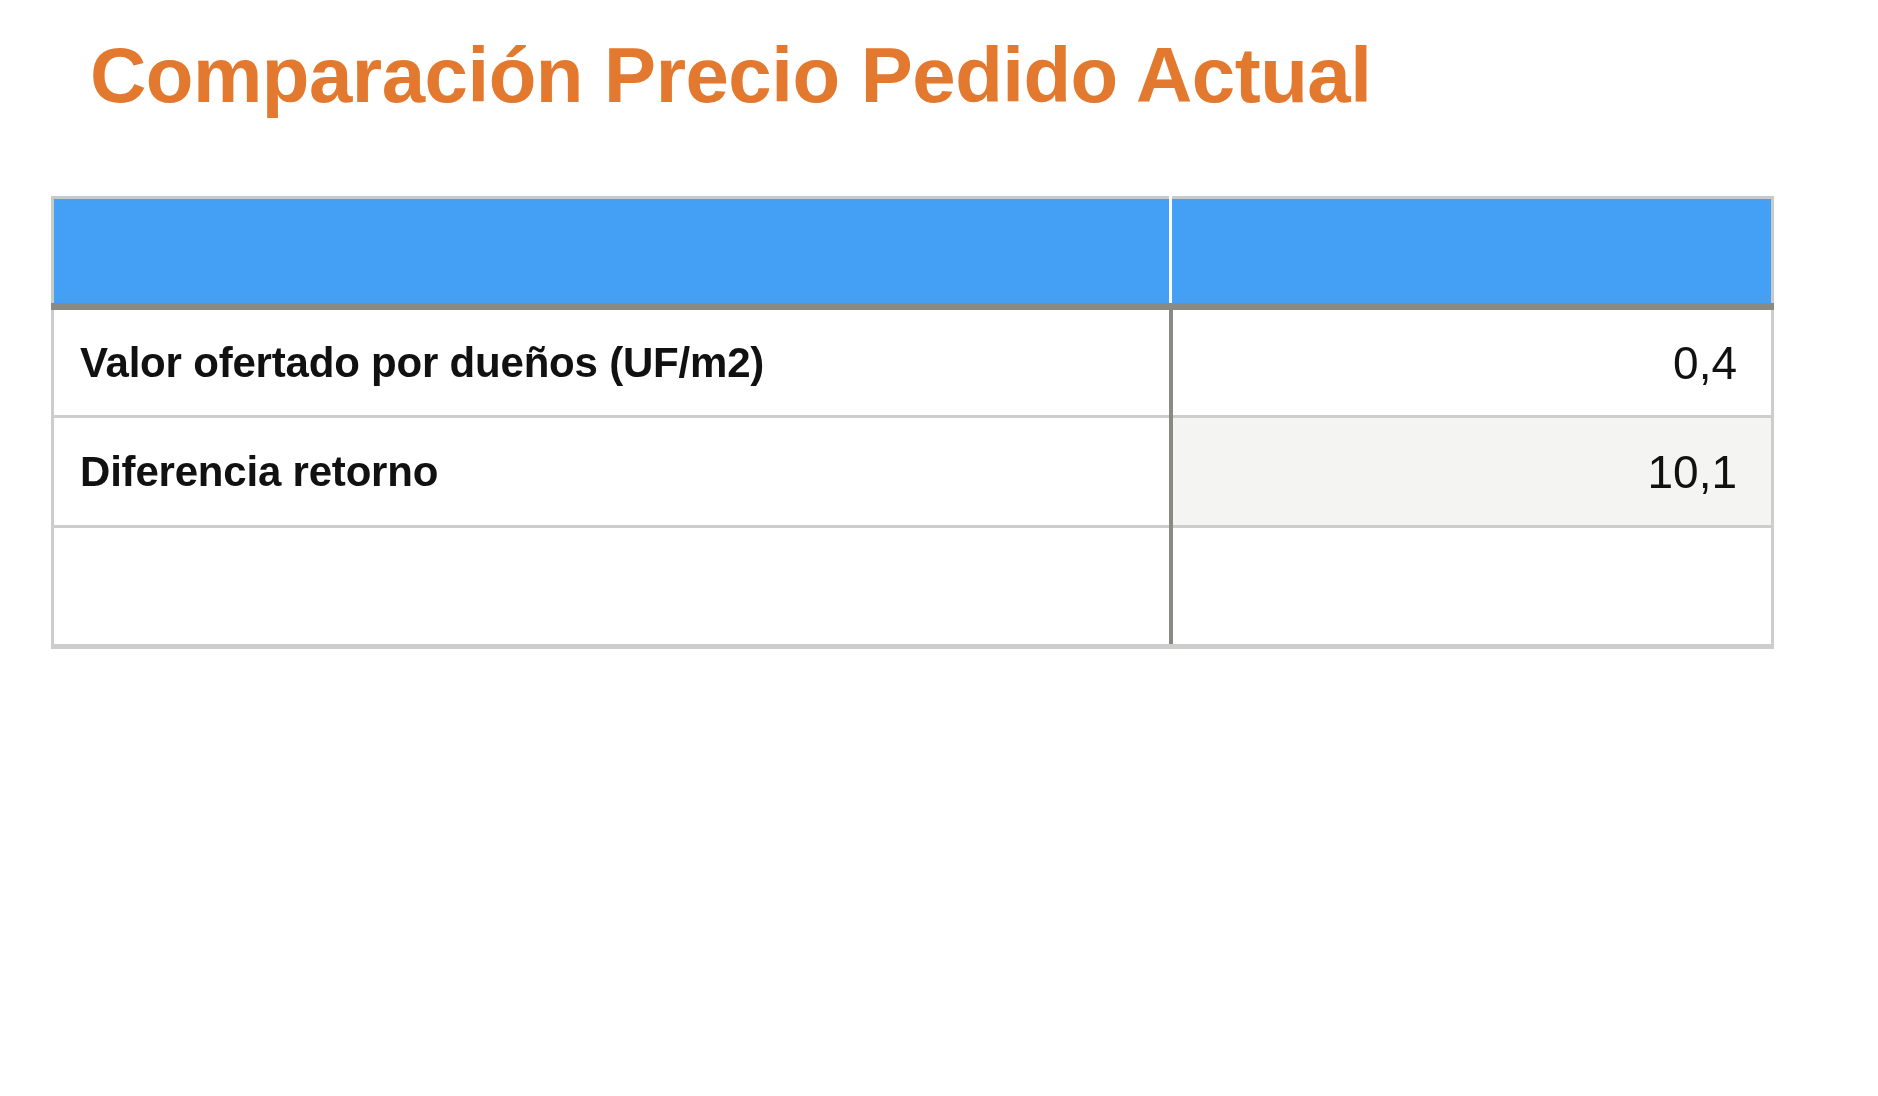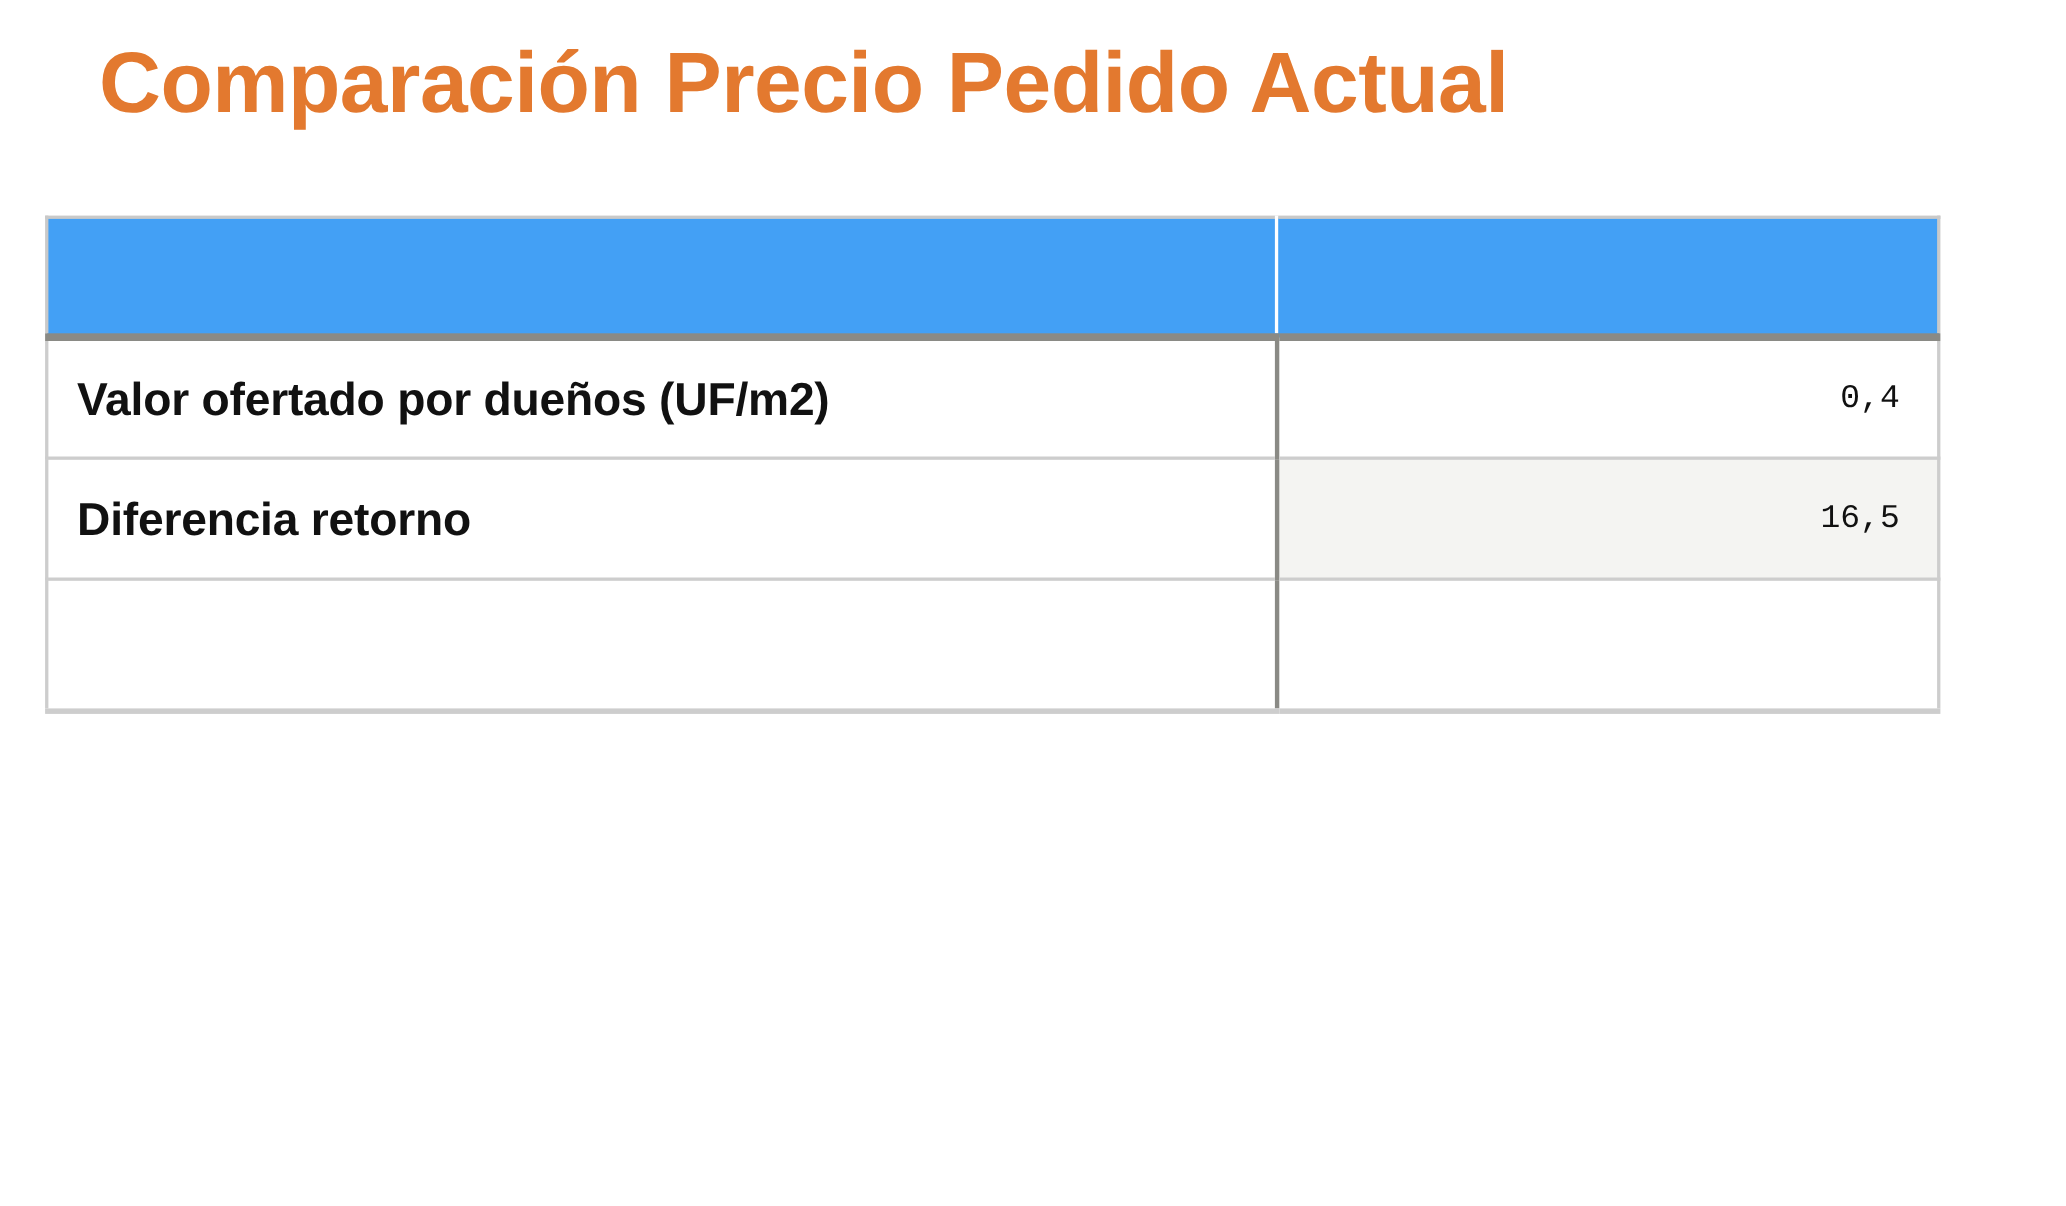--- a/index.html
+++ b/index.html
@@ -30,21 +30,21 @@
     color: #E3792F;
     font-size: 78px;
     font-weight: bold;
     letter-spacing: -0.5px;
     line-height: 1.0;
     white-space: nowrap;
   }
 
   .table-wrap {
     position: absolute;
-    left: 41px;
+    left: 51px;
     top: 196px;
     width: 1393px;
   }
 
   table.comparison {
     width: 100%;
     border-collapse: collapse;
     table-layout: fixed;
     background: #ffffff;
   }
@@ -93,28 +93,27 @@
     font-weight: bold;
     color: #111111;
     text-align: left;
     background: #ffffff;
     border-left: 3px solid #cdcdcd;
     border-right: 4px solid #8a8a85;
     letter-spacing: -0.2px;
     white-space: nowrap;
   }
   tbody tr td.cell-value {
-    font-size: 30px;
+    font-size: 46px;
     font-weight: normal;
     color: #111111;
     text-align: right;
     background: #ffffff;
     border-right: 3px solid #cdcdcd;
     padding-right: 34px;
-    font-family: Liberation Mono, monospace;
   }
   tbody tr.shaded td.cell-value {
     background: #F4F4F2;
   }
   tbody tr.spacer-row td {
     height: 120px;
     background: #ffffff;
   }
   tbody tr.spacer-row td.cell-value {
     background: #ffffff;
@@ -148,21 +147,21 @@
       </thead>
       <tbody>
 
         <tr>
           <td class="cell-label">Valor ofertado por dueños (UF/m2)</td>
           <td class="cell-value">0,4</td>
         </tr>
 
         <tr class="shaded">
           <td class="cell-label">Diferencia retorno</td>
-          <td class="cell-value">16,5</td>
+          <td class="cell-value">10,1</td>
         </tr>
 
 
 
         <tr class="spacer-row">
           <td class="cell-label"></td>
           <td class="cell-value"></td>
         </tr>
 
       </tbody>

